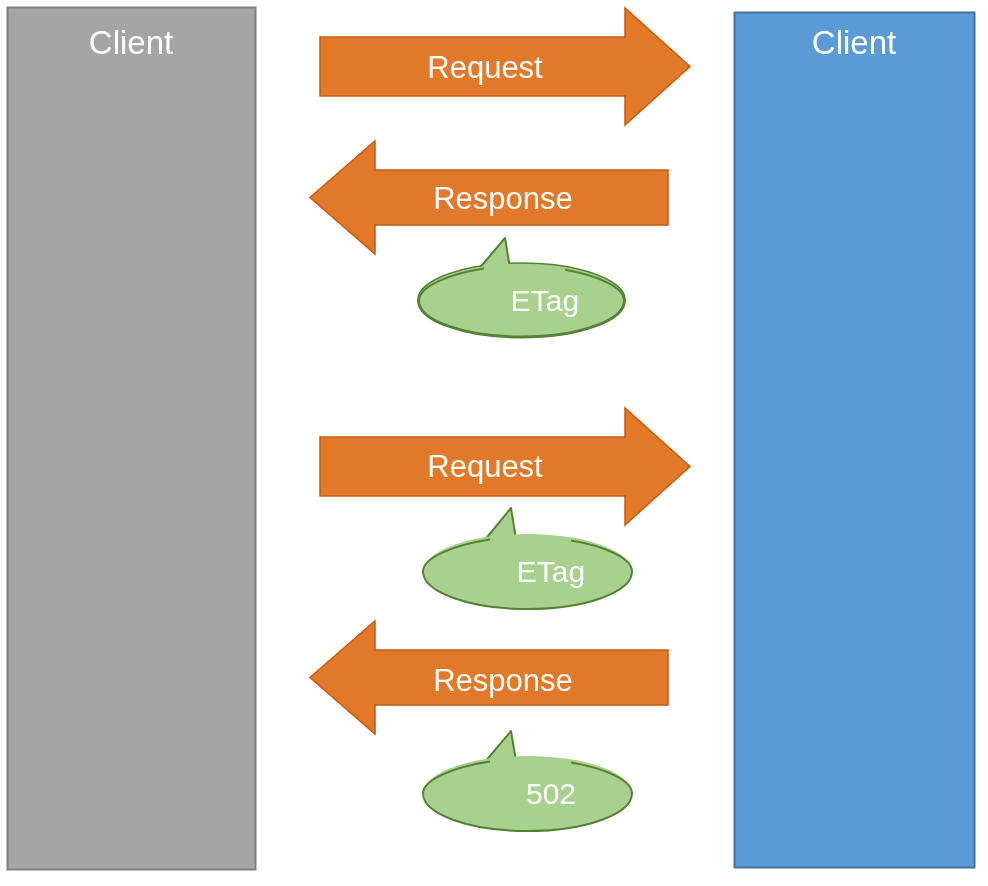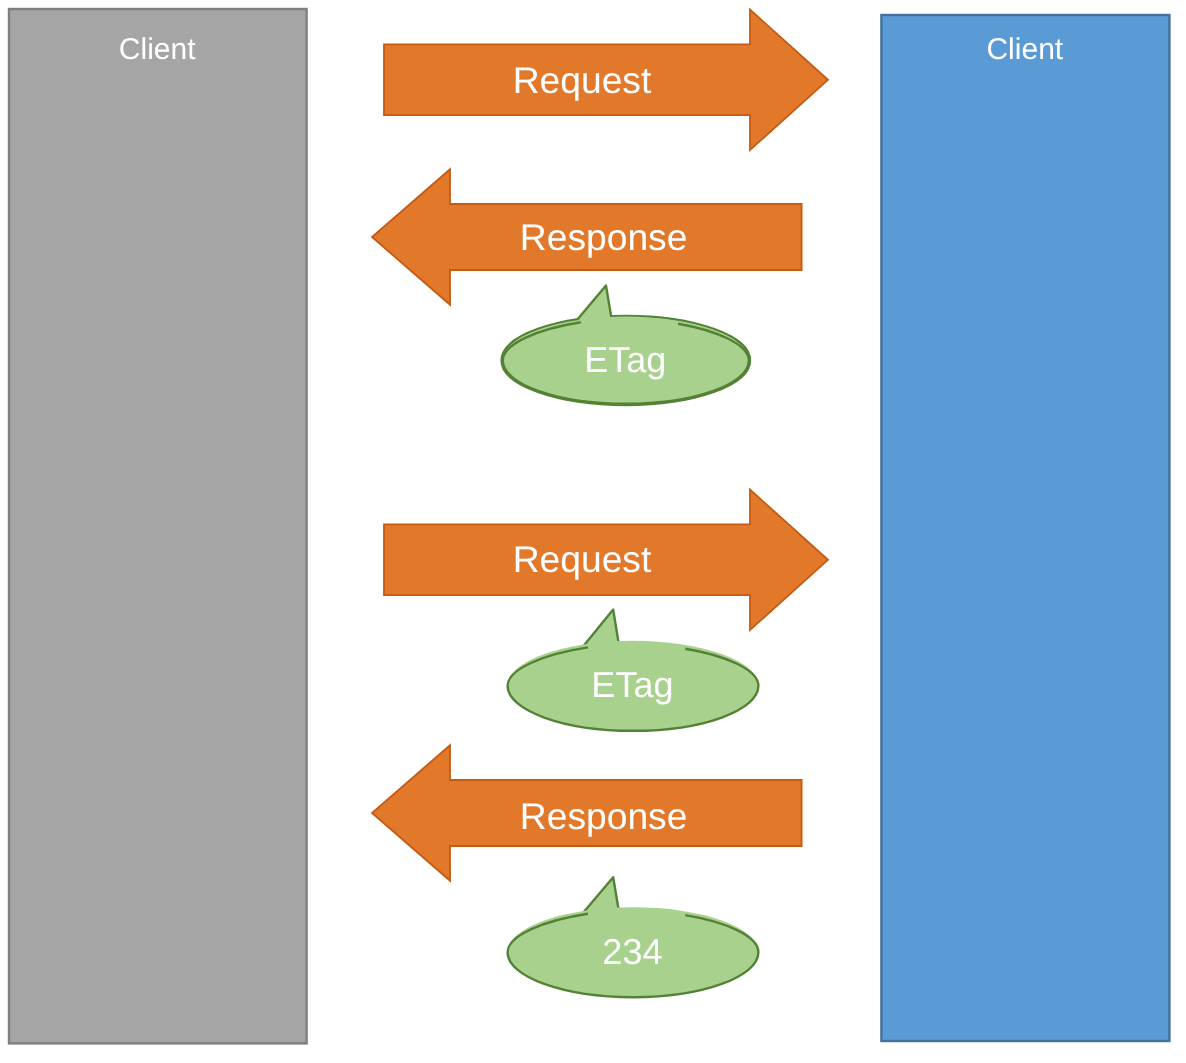--- a/index.html
+++ b/index.html
@@ -21,21 +21,21 @@
     position: absolute;
     left: 0;
     top: 0;
     width: 988px;
     height: 886px;
   }
   .node-label {
     position: absolute;
     color: #ffffff;
     font-family: "Liberation Sans", sans-serif;
-    font-size: 25px;
+    font-size: 33px;
     line-height: 1;
     white-space: nowrap;
     text-align: left;
     user-select: none;
   }
   .arrow-label {
     position: absolute;
     color: #ffffff;
     font-family: "Liberation Sans", sans-serif;
     font-size: 31px;
@@ -45,20 +45,21 @@
   }
   .callout-label {
     position: absolute;
     color: #ffffff;
     font-family: "Liberation Sans", sans-serif;
     font-size: 30px;
     line-height: 1;
     white-space: nowrap;
     text-align: center;
     user-select: none;
+    margin-left: 24px;
   }
   .centered {
     transform: translate(-50%, -50%);
   }
 </style>
 </head>
 <body>
 
 <div id="diagram-canvas">
 
@@ -110,15 +111,15 @@
   <div class="node-label centered" style="left:131px; top:42px;">Client</div>
   <div class="node-label centered" style="left:854px; top:42px;">Client</div>
 
   <div class="arrow-label centered" style="left:485px; top:67px;">Request</div>
   <div class="arrow-label centered" style="left:503px; top:198px;">Response</div>
   <div class="arrow-label centered" style="left:485px; top:466px;">Request</div>
   <div class="arrow-label centered" style="left:503px; top:680px;">Response</div>
 
   <div class="callout-label centered" style="left:521px; top:301px;">ETag</div>
   <div class="callout-label centered" style="left:527px; top:572px;">ETag</div>
-  <div class="callout-label centered" style="left:527px; top:794px;">234</div>
+  <div class="callout-label centered" style="left:527px; top:794px;">502</div>
 
 </div>
 
 </body></html>

